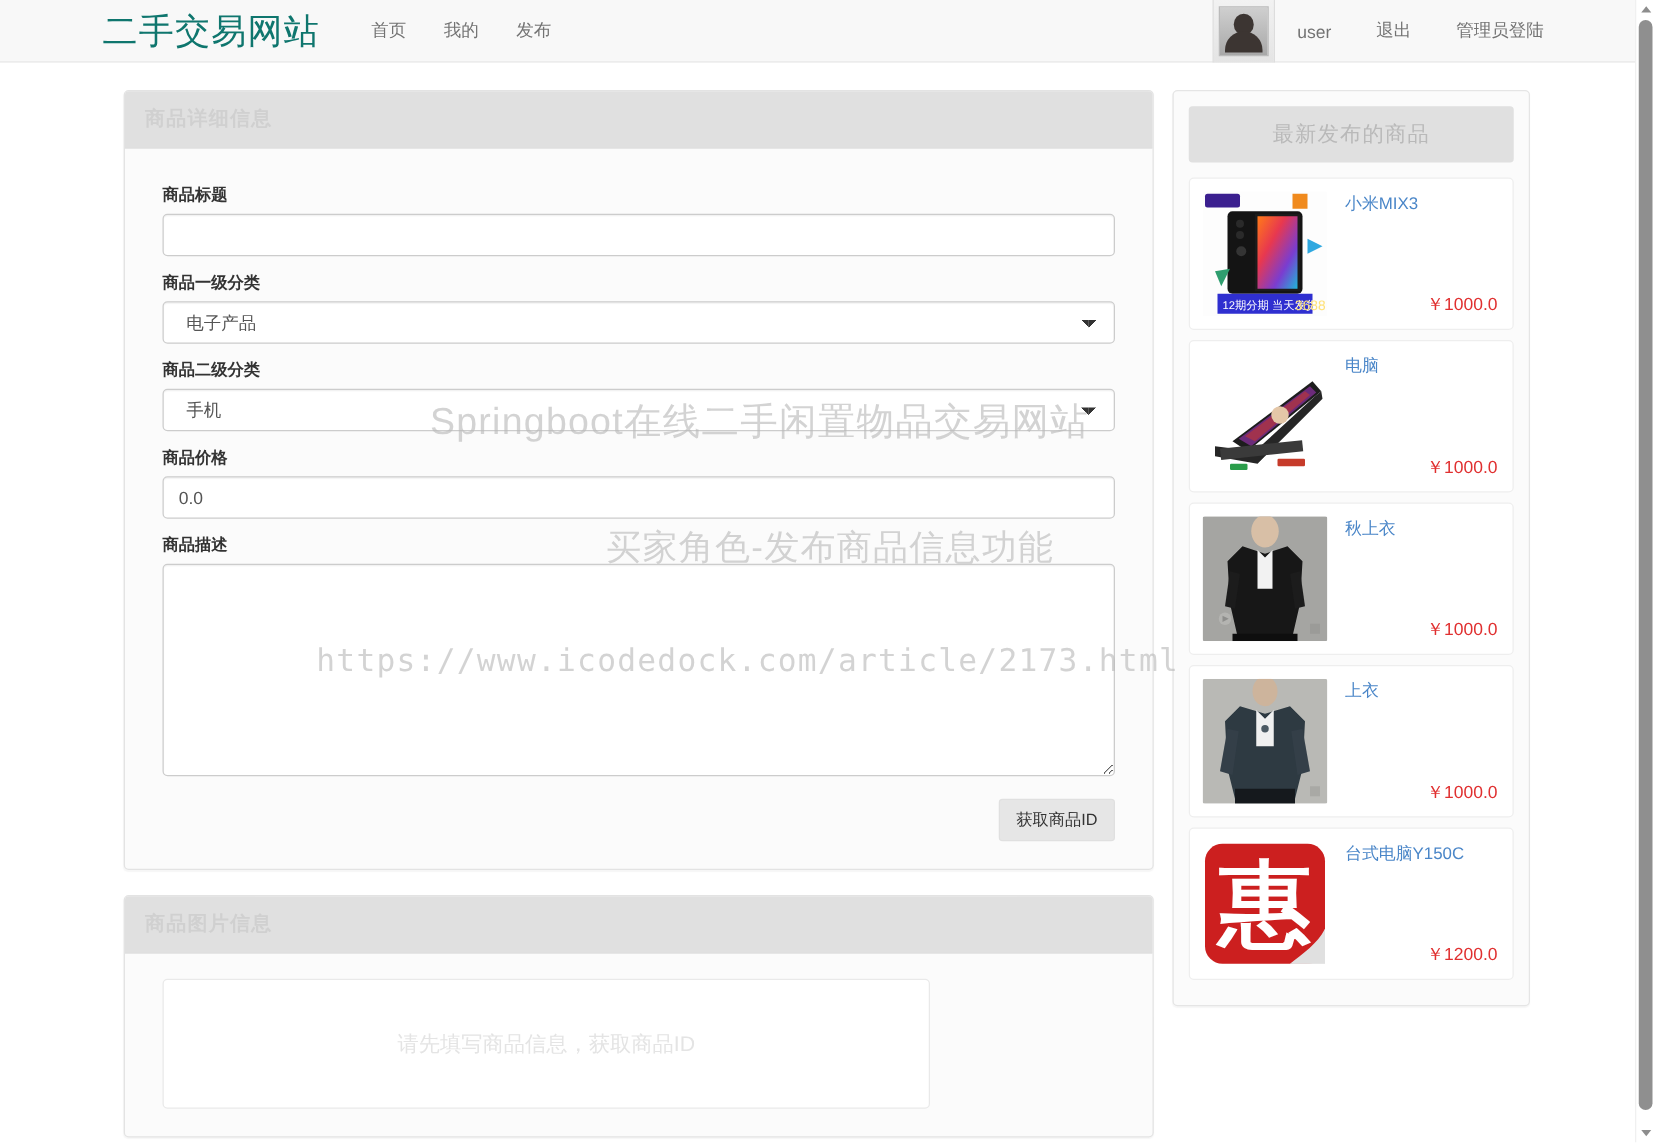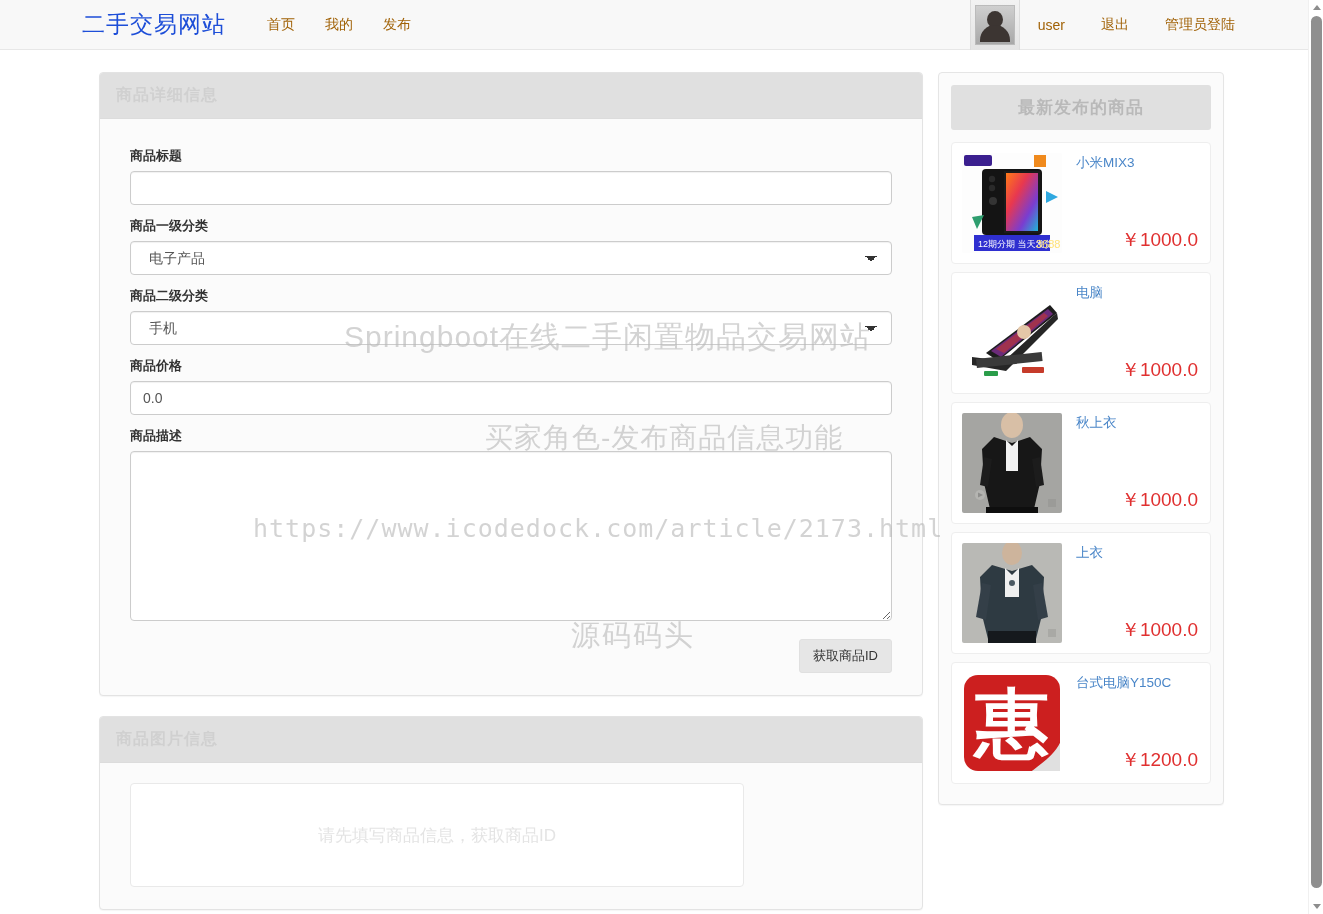--- a/index.html
+++ b/index.html
@@ -14,27 +14,27 @@
 
   
   .navbar {
     position: absolute; top: 0; left: 0; width: 1308px; height: 50px;
     background: #f8f8f8;
     border-bottom: 1px solid #e7e7e7;
     display: flex; align-items: center;
   }
   .brand {
     margin-left: 82px;
-    font-size: 23px; color: #1d4ed8; font-weight: 400;
+    font-size: 28px; color: #0f766e; font-weight: 400;
     letter-spacing: 1px;
     white-space: nowrap;
   }
   .navlinks { display: flex; align-items: center; margin-left: 26px; }
   .navlink {
-    color: #a16207; font-size: 14px; text-decoration: none;
+    color: #737373; font-size: 14px; text-decoration: none;
     padding: 0 15px; white-space: nowrap; cursor: pointer;
   }
   .nav-right {
     margin-left: auto; display: flex; align-items: center; padding-right: 55px;
   }
   .avatar {
     width: 50px; height: 50px;
     background: linear-gradient(#f2f2f2, #e4e4e4);
     border-left: 1px solid #ddd; border-right: 1px solid #ddd;
     display: flex; align-items: center; justify-content: center;
@@ -140,21 +140,21 @@
     border: 1px solid #e5e5e5;
     border-radius: 4px;
     padding: 12px;
     box-shadow: 0 1px 1px rgba(0,0,0,.04);
   }
   .side-head {
     background: #e0e0e0;
     border-radius: 3px;
     text-align: center;
     padding: 11px 0;
-    font-size: 17px; font-weight: bold; color: #b9b9b9;
+    font-size: 17px; font-weight: normal; color: #b9b9b9;
     letter-spacing: 1px;
     margin-bottom: 12px;
   }
   .prod {
     display: flex;
     border: 1px solid #eeeeee;
     border-radius: 4px;
     background: #fff;
     padding: 10px;
     margin-bottom: 8px;
@@ -169,21 +169,21 @@
     display: block;
   }
   .prod-thumb svg { display: block; width: 100px; height: 100px; }
   .prod-info { flex: 1; padding-left: 14px; position: relative; }
   .prod-title {
     font-size: 13.5px; color: #4a86c8; line-height: 20px;
     word-break: break-word;
   }
   .prod-price {
     position: absolute; right: 2px; bottom: 0;
-    font-size: 19px; color: #e03030; white-space: nowrap;
+    font-size: 14px; color: #e03030; white-space: nowrap;
   }
 
   
   .wm {
     position: absolute;
     color: #b9b9b9;
     opacity: .62;
     pointer-events: none;
     white-space: nowrap;
     font-weight: normal;
@@ -400,21 +400,20 @@
         </div>
 
       </div>
     </div>
 
   </div>
 
   <div class="wm wm-1">Springboot在线二手闲置物品交易网站</div>
   <div class="wm wm-2">买家角色-发布商品信息功能</div>
   <div class="wm wm-3">https://www.icodedock.com/article/2173.html</div>
-  <div class="wm wm-4">源码码头</div>
 
   <div class="scrollbar">
     <div class="sb-arrow up">
         <i></i>
       </div>
     <div class="sb-thumb"></div>
     <div class="sb-arrow down">
         <i></i>
       </div>
   </div>

